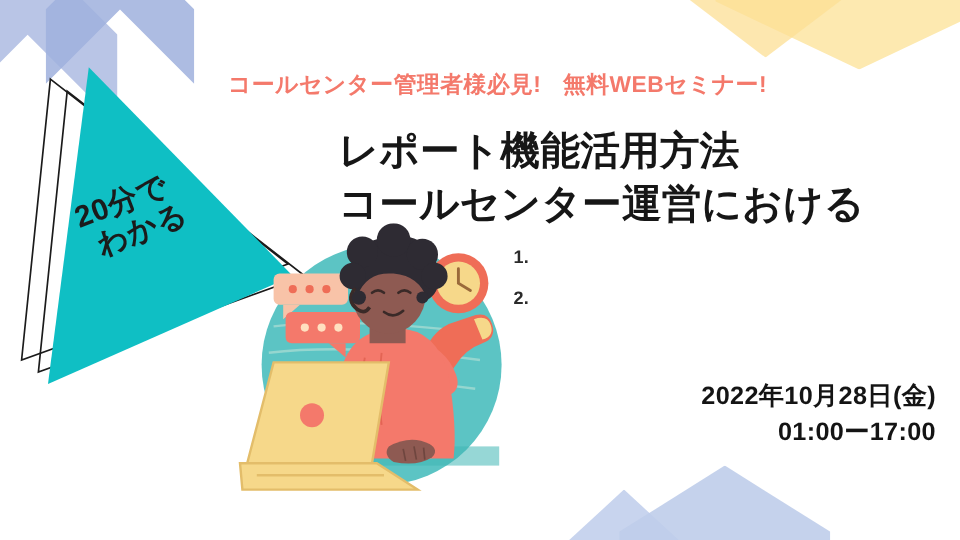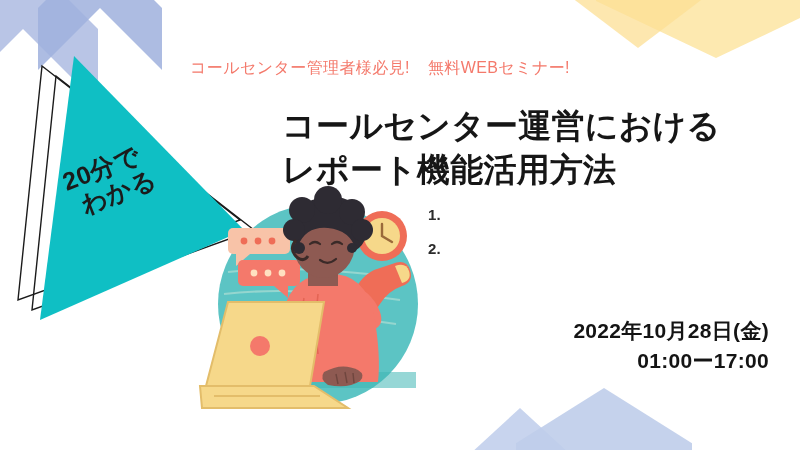--- a/index.html
+++ b/index.html
@@ -82,22 +82,22 @@
   
   #illo { position:absolute; left:196px; top:186px; width:250px; height:240px; }
   #illo svg { display:block; }
 
   
   #kicker {
     position:absolute;
     left:190px; top:58px;
     width:580px;
     color:#f4796b;
-    font-size:16px;
-    font-weight:400;
+    font-size:19px;
+    font-weight:700;
     letter-spacing:.4px;
     white-space:nowrap;
   }
   #kicker .gap { display:inline-block; width:18px; }
 
   #title {
     position:absolute;
     left:282px; top:104px;
     width:490px;
     color:#161616;
@@ -119,21 +119,21 @@
     color:#2b2b2b;
     font-size:15px;
     font-weight:700;
     margin-bottom:17px;
     letter-spacing:.2px;
   }
   #points .num { width:28px; flex:none; font-weight:700; }
 
   #schedule {
     position:absolute;
-    right:31px; top:316px;
+    right:20px; top:316px;
     text-align:right;
     color:#141414;
     font-size:21px;
     font-weight:700;
     line-height:1.42;
     letter-spacing:.3px;
   }
 </style>
 </head>
 <body>
@@ -249,22 +249,22 @@
         <path d="M18 210 l106 0" stroke="#e3bd6a" stroke-width="2"></path>
       </g>
     </svg>
   </div>
 
   <div id="kicker">
     <span>コールセンター管理者様必見!</span><span class="gap"></span><span>無料WEBセミナー!</span>
   </div>
 
   <div id="title">
+    <div>レポート機能活用方法</div>
     <div>コールセンター運営における</div>
-    <div>レポート機能活用方法</div>
   </div>
 
   <ul id="points">
     <li>
       <span class="num">1.</span>
     </li>
     <li>
       <span class="num">2.</span>
     </li>
   </ul>

